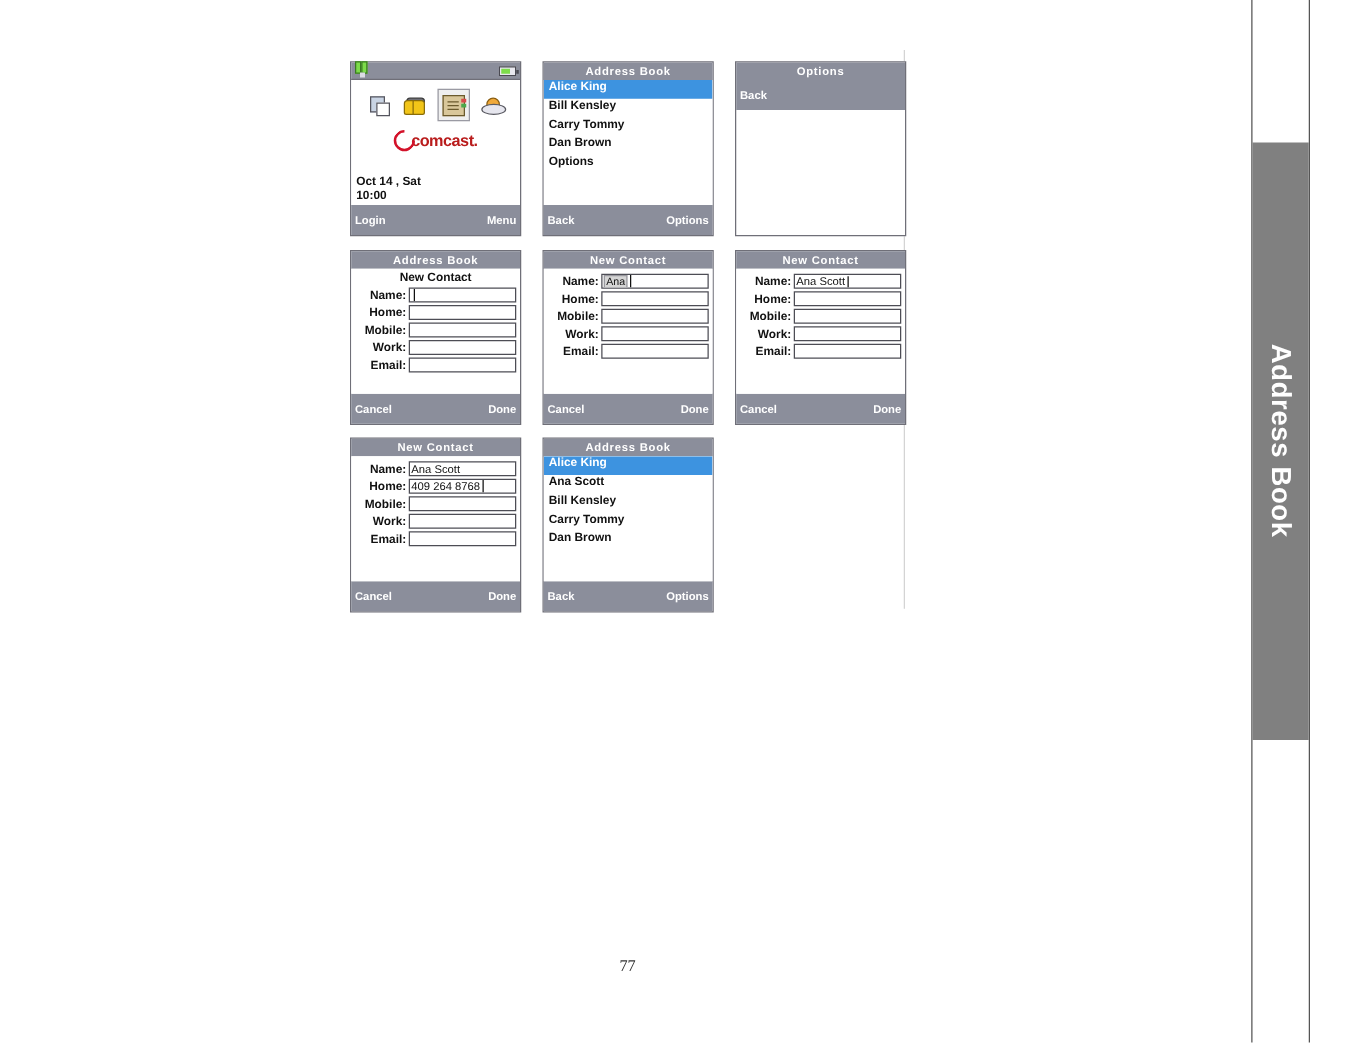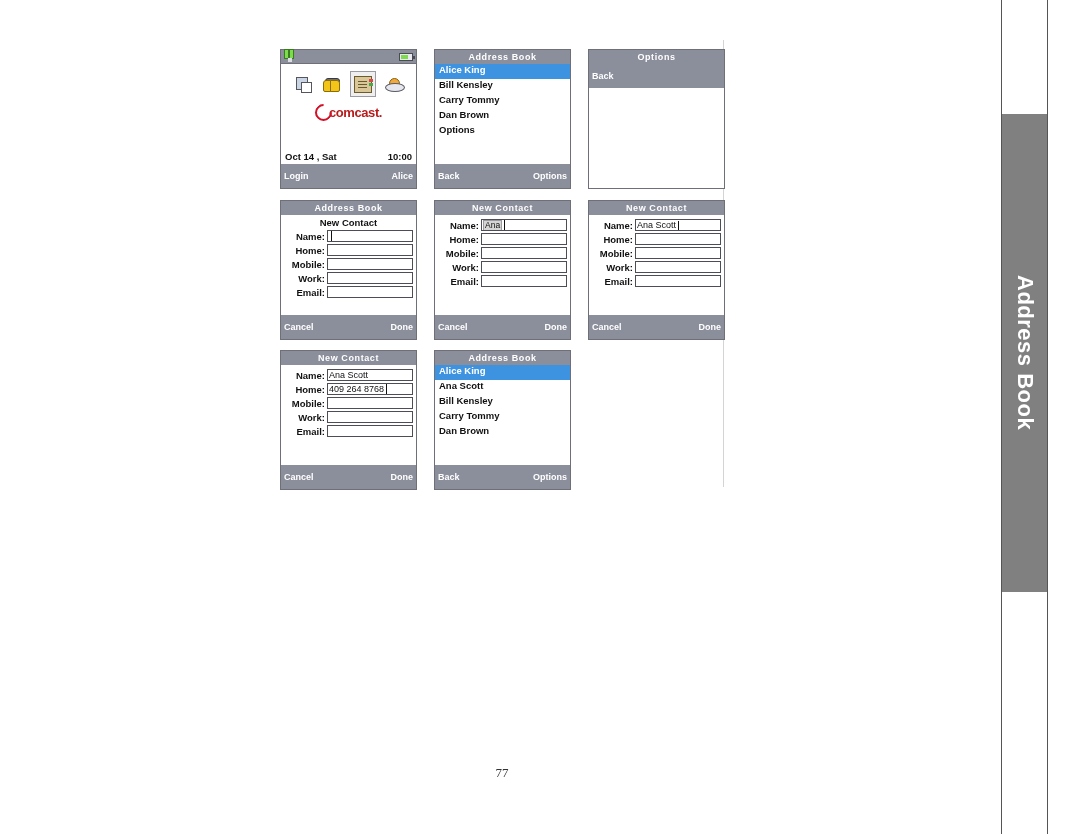--- a/index.html
+++ b/index.html
@@ -274,20 +274,21 @@
     position: absolute;
     left: 0; right: 0;
     bottom: 2px;
     display: flex;
     justify-content: space-between;
     padding: 0 4px;
     box-sizing: border-box;
     font-size: 9.5px;
     font-weight: bold;
     color: #111;
+    flex-direction: column;
   }
 
   
   .subhead {
     text-align: center;
     font-size: 9.5px;
     font-weight: bold;
     color: #111;
     padding: 2px 0 1px 0;
   }
@@ -397,21 +398,21 @@
         <span class="brand-text">comcast.</span>
       </span>
     </div>
     <div class="datetime">
       <span>Oct 14 , Sat</span>
       <span>10:00</span>
     </div>
   </div>
   <div class="softbar">
     <span>Login</span>
-    <span>Alice</span>
+    <span>Menu</span>
   </div>
 </div>
 
 <div class="screen" style="left:434px; top:49px;">
   <div class="titlebar">Address Book</div>
   <div class="body-area">
     <div class="list-item selected">
         <span>Alice King</span>
       </div>
     <div class="list-item">

